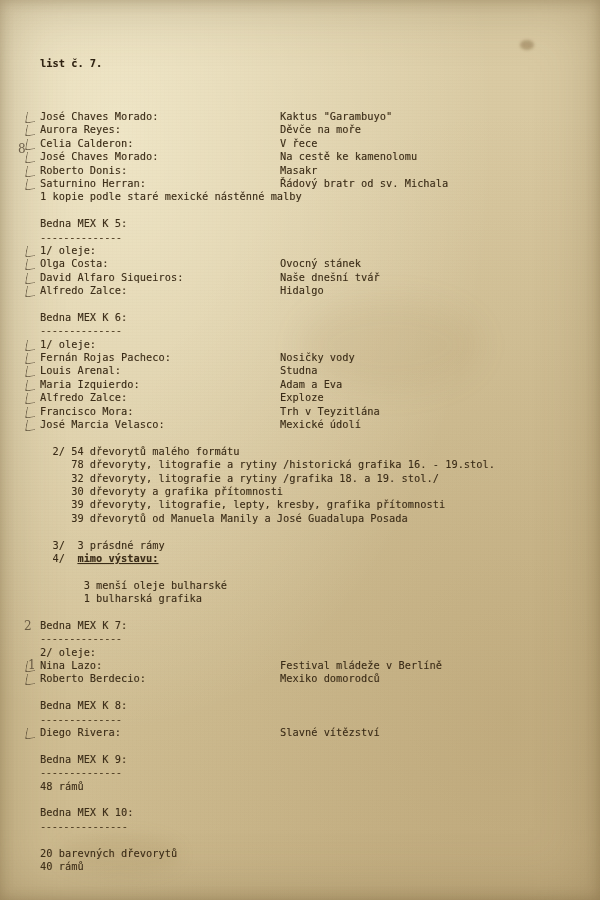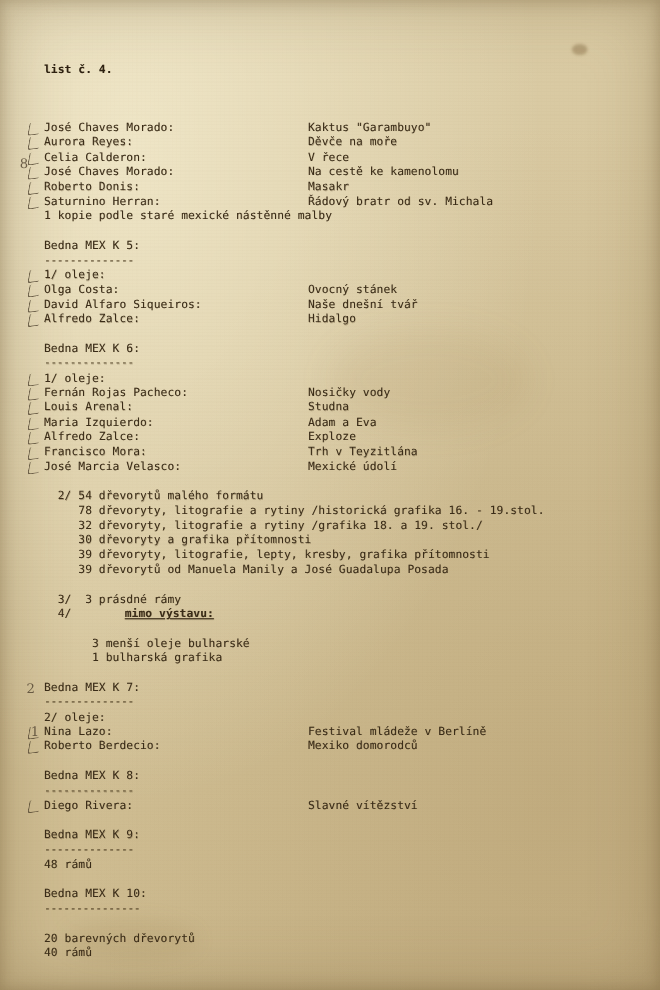--- a/index.html
+++ b/index.html
@@ -55,21 +55,21 @@
     letter-spacing: 0.1px;
     white-space: pre;
     text-shadow: 0.4px 0.3px 0 rgba(90,70,40,0.35);
   }
   .line {
     position: relative;
     height: 13.4px;
     white-space: pre;
   }
   .bold { font-weight: bold; }
-  .underline { text-decoration: underline; margin-left: 36px; }
+  .underline { text-decoration: underline; }
   .dark { color: #2e2212; }
   .col2 {
     position: absolute;
     left: 240px;
     top: 0;
     white-space: pre;
   }
   .dashes {
     letter-spacing: -0.3px;
     color: #4a3a20;
@@ -95,21 +95,21 @@
 </head>
 <body>
 
 <div id="page">
 
   <div class="spot" style="left:520px; top:40px; width:14px; height:10px; background:rgba(110,80,40,0.35); filter:blur(1.5px);"></div>
   <div class="spot" style="left:60px; top:835px; width:120px; height:40px; background:rgba(150,120,70,0.12); filter:blur(8px);"></div>
   <div class="spot" style="left:300px; top:300px; width:180px; height:90px; background:rgba(160,130,80,0.10); filter:blur(14px);"></div>
 
   <div id="text-body">
-    <div class="line bold dark" style="margin-bottom:13px;">list č. 4.</div>
+    <div class="line bold dark" style="margin-bottom:13px;">list č. 7.</div>
     <div id="lines"><div class="line"><span>José Chaves Morado:</span><span class="col2">Kaktus "Garambuyo"</span><span class="tick" style="left: -14px; top: 1px;"></span></div><div class="line"><span>Aurora Reyes:</span><span class="col2">Děvče na moře</span><span class="tick" style="left: -14px; top: 1px;"></span></div><div class="line"><span>Celia Calderon:</span><span class="col2">V řece</span><span class="tick" style="left: -14px; top: 1px;"></span></div><div class="line"><span>José Chaves Morado:</span><span class="col2">Na cestě ke kamenolomu</span><span class="tick" style="left: -14px; top: 1px;"></span></div><div class="line"><span>Roberto Donis:</span><span class="col2">Masakr</span><span class="tick" style="left: -14px; top: 1px;"></span></div><div class="line"><span>Saturnino Herran:</span><span class="col2">Řádový bratr od sv. Michala</span><span class="tick" style="left: -14px; top: 1px;"></span></div><div class="line"><span>1 kopie podle staré mexické nástěnné malby</span></div><div class="line"><span></span></div><div class="line"><span>Bedna MEX K 5:</span></div><div class="line dashes"><span>--------------</span></div><div class="line"><span>1/ oleje:</span><span class="tick" style="left: -14px; top: 1px;"></span></div><div class="line"><span>Olga Costa:</span><span class="col2">Ovocný stánek</span><span class="tick" style="left: -14px; top: 1px;"></span></div><div class="line"><span>David Alfaro Siqueiros:</span><span class="col2">Naše dnešní tvář</span><span class="tick" style="left: -14px; top: 1px;"></span></div><div class="line"><span>Alfredo Zalce:</span><span class="col2">Hidalgo</span><span class="tick" style="left: -14px; top: 1px;"></span></div><div class="line"><span></span></div><div class="line"><span>Bedna MEX K 6:</span></div><div class="line dashes"><span>--------------</span></div><div class="line"><span>1/ oleje:</span><span class="tick" style="left: -14px; top: 1px;"></span></div><div class="line"><span>Fernán Rojas Pacheco:</span><span class="col2">Nosičky vody</span><span class="tick" style="left: -14px; top: 1px;"></span></div><div class="line"><span>Louis Arenal:</span><span class="col2">Studna</span><span class="tick" style="left: -14px; top: 1px;"></span></div><div class="line"><span>Maria Izquierdo:</span><span class="col2">Adam a Eva</span><span class="tick" style="left: -14px; top: 1px;"></span></div><div class="line"><span>Alfredo Zalce:</span><span class="col2">Exploze</span><span class="tick" style="left: -14px; top: 1px;"></span></div><div class="line"><span>Francisco Mora:</span><span class="col2">Trh v Teyzitlána</span><span class="tick" style="left: -14px; top: 1px;"></span></div><div class="line"><span>José Marcia Velasco:</span><span class="col2">Mexické údolí</span><span class="tick" style="left: -14px; top: 1px;"></span></div><div class="line"><span></span></div><div class="line"><span>  2/ 54 dřevorytů malého formátu</span></div><div class="line"><span>     78 dřevoryty, litografie a rytiny /historická grafika 16. - 19.stol.</span></div><div class="line"><span>     32 dřevoryty, litografie a rytiny /grafika 18. a 19. stol./</span></div><div class="line"><span>     30 dřevoryty a grafika přítomnosti</span></div><div class="line"><span>     39 dřevoryty, litografie, lepty, kresby, grafika přítomnosti</span></div><div class="line"><span>     39 dřevorytů od Manuela Manily a José Guadalupa Posada</span></div><div class="line"><span></span></div><div class="line"><span>  3/  3 prásdné rámy</span></div><div class="line"><span><span>  4/  </span><span class="underline bold">mimo výstavu:</span></span></div><div class="line"><span></span></div><div class="line"><span>       3 menší oleje bulharské</span></div><div class="line"><span>       1 bulharská grafika</span></div><div class="line"><span></span></div><div class="line"><span>Bedna MEX K 7:</span></div><div class="line dashes"><span>--------------</span></div><div class="line"><span>2/ oleje:</span></div><div class="line"><span>Nina Lazo:</span><span class="col2">Festival mládeže v Berlíně</span><span class="tick" style="left: -14px; top: 1px;"></span></div><div class="line"><span>Roberto Berdecio:</span><span class="col2">Mexiko domorodců</span><span class="tick" style="left: -14px; top: 1px;"></span></div><div class="line"><span></span></div><div class="line"><span>Bedna MEX K 8:</span></div><div class="line dashes"><span>--------------</span></div><div class="line"><span>Diego Rivera:</span><span class="col2">Slavné vítězství</span><span class="tick" style="left: -14px; top: 1px;"></span></div><div class="line"><span></span></div><div class="line"><span>Bedna MEX K 9:</span></div><div class="line dashes"><span>--------------</span></div><div class="line"><span>48 rámů</span></div><div class="line"><span></span></div><div class="line"><span>Bedna MEX K 10:</span></div><div class="line dashes"><span>---------------</span></div><div class="line"><span></span></div><div class="line"><span>20 barevných dřevorytů</span></div><div class="line"><span>40 rámů</span></div></div>
   </div>
 
   <div id="marks">
       <div class="mark" style="left: 18px; top: 142px;">8</div>
       <div class="mark" style="left: 24px; top: 619px;">2</div>
       <div class="mark" style="left: 28px; top: 658px;">1</div>
     </div>
 
   <div id="grain"></div>

